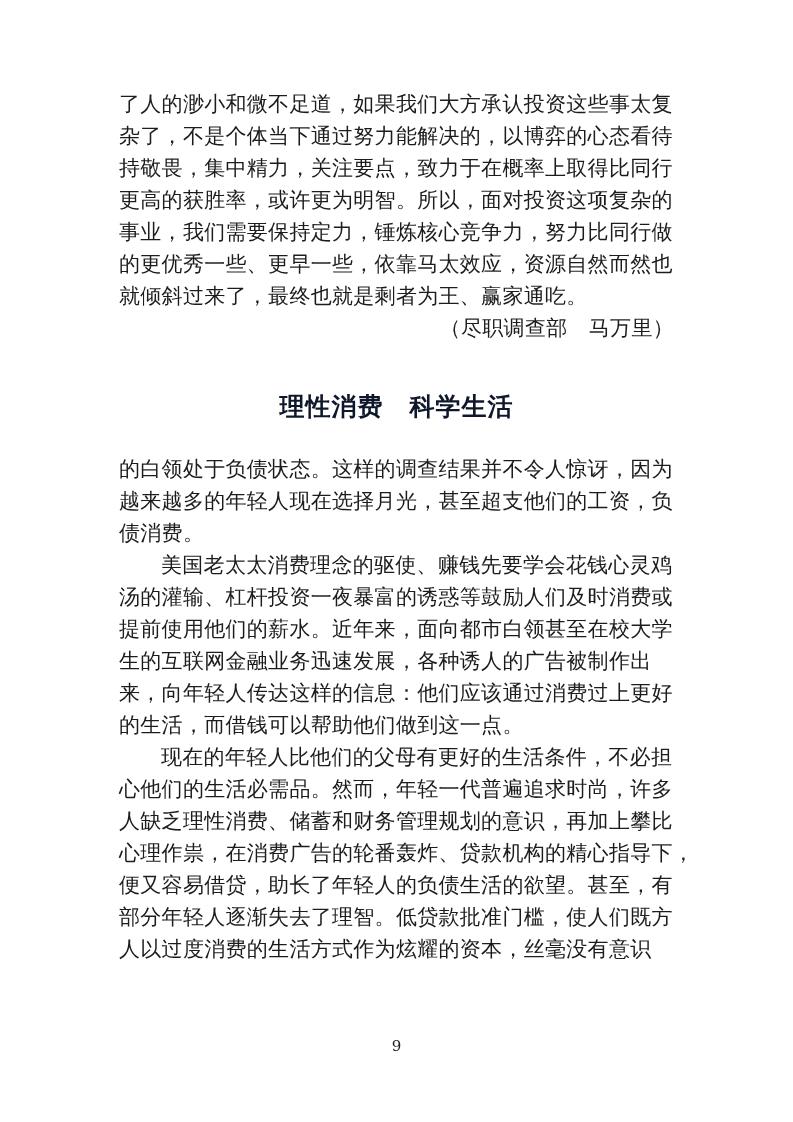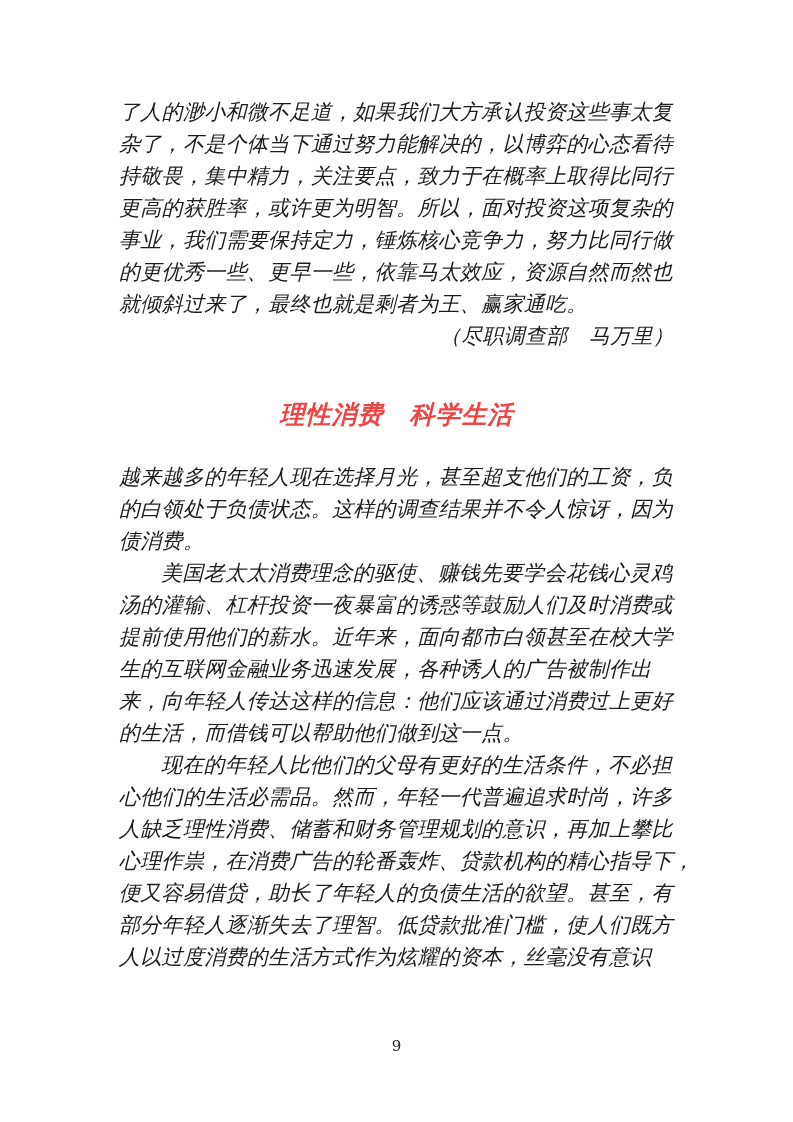--- a/index.html
+++ b/index.html
@@ -12,23 +12,22 @@
     width: 793px;
     height: 1122px;
     background: #ffffff;
     overflow: hidden;
     font-family: "DejaVu Serif", "Liberation Serif", serif;
     color: #1c1c1c;
   }
   .content {
     position: absolute;
     left: 119px;
-    top: 96px;
+    top: 88px;
     width: 555px;
-    font-style: italic;
   }
   .para {
     margin: 0;
     padding: 0;
   }
   .line {
     height: 32px;
     line-height: 32px;
     font-size: 21px;
     letter-spacing: 0.3px;
@@ -43,21 +42,21 @@
   }
   .heading {
     margin: 43px 0 26px 0;
     height: 40px;
     line-height: 40px;
     font-size: 25px;
     font-weight: bold;
     text-align: center;
     letter-spacing: 1px;
     font-family: "DejaVu Sans", "Liberation Sans", sans-serif;
-    color: #ef4444;
+    color: #0f172a;
   }
   .footer {
     position: absolute;
     left: 0;
     top: 1036px;
     width: 793px;
     height: 20px;
     line-height: 20px;
     text-align: center;
     font-size: 15px;
@@ -78,22 +77,22 @@
         <div class="line">事业，我们需要保持定力，锤炼核心竞争力，努力比同行做</div>
         <div class="line">的更优秀一些、更早一些，依靠马太效应，资源自然而然也</div>
         <div class="line">就倾斜过来了，最终也就是剩者为王、赢家通吃。</div>
       </div>
 
     <div class="line signature">（尽职调查部　马万里）</div>
 
     <div class="heading">理性消费　科学生活</div>
 
     <div class="para">
+        <div class="line">的白领处于负债状态。这样的调查结果并不令人惊讶，因为</div>
         <div class="line">越来越多的年轻人现在选择月光，甚至超支他们的工资，负</div>
-        <div class="line">的白领处于负债状态。这样的调查结果并不令人惊讶，因为</div>
         <div class="line">债消费。</div>
       </div>
 
     <div class="para">
         <div class="line indent">美国老太太消费理念的驱使、赚钱先要学会花钱心灵鸡</div>
         <div class="line">汤的灌输、杠杆投资一夜暴富的诱惑等鼓励人们及时消费或</div>
         <div class="line">提前使用他们的薪水。近年来，面向都市白领甚至在校大学</div>
         <div class="line">生的互联网金融业务迅速发展，各种诱人的广告被制作出</div>
         <div class="line">来，向年轻人传达这样的信息：他们应该通过消费过上更好</div>
         <div class="line">的生活，而借钱可以帮助他们做到这一点。</div>

